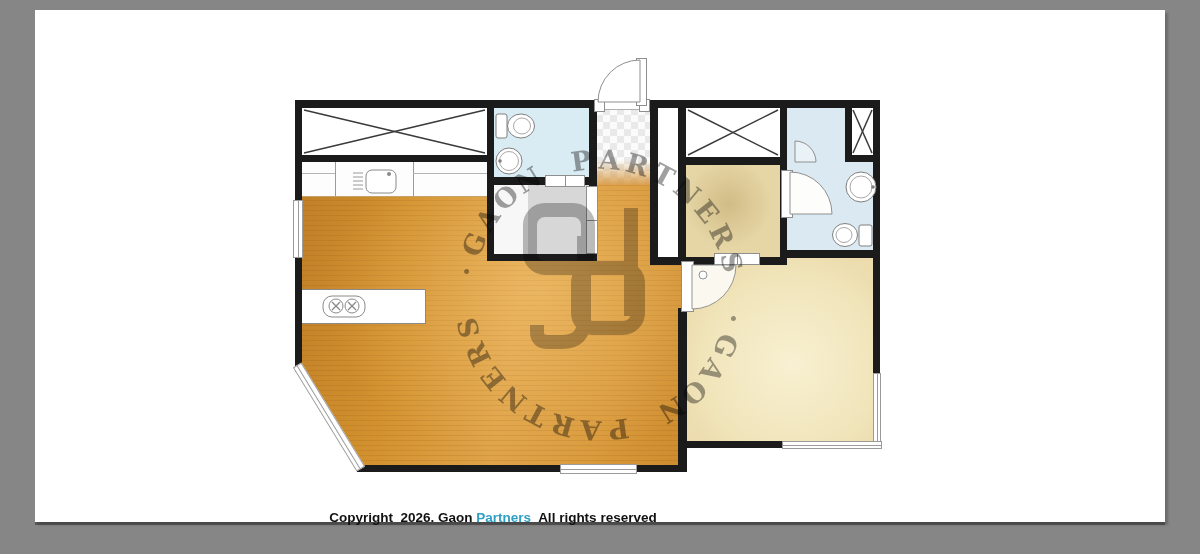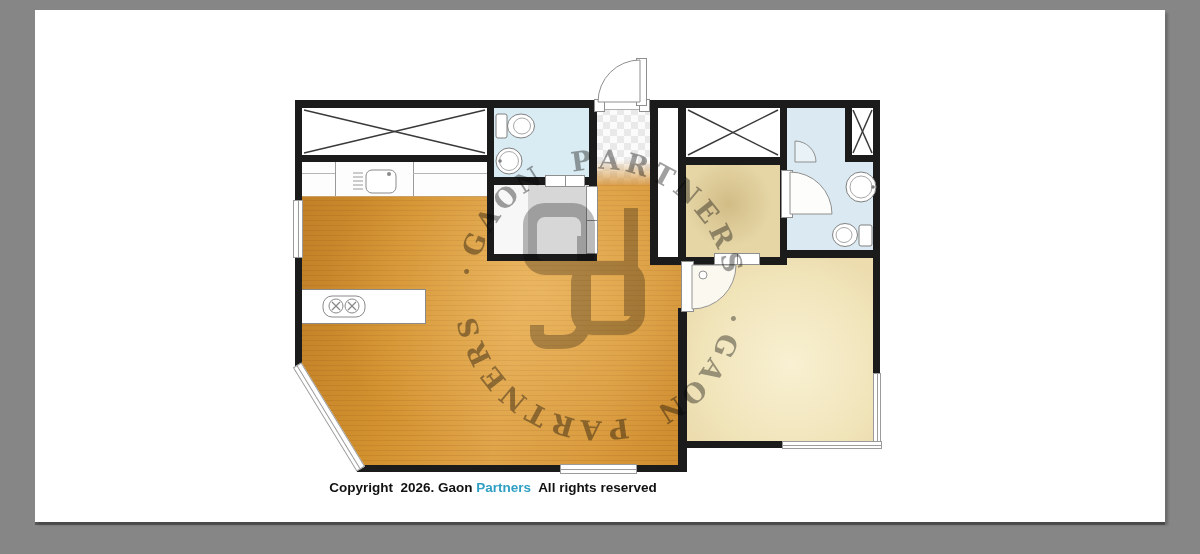--- a/index.html
+++ b/index.html
@@ -56,21 +56,21 @@
   #leaf-bed{left:681px;top:261px;width:11px;height:49px;}
   #post-entry-l{left:594px;top:99px;width:9px;height:11px;}
   #post-entry-r{left:639px;top:99px;width:9px;height:11px;}
   #gap-entry{position:absolute;left:598px;top:100px;width:47px;height:8px;background:#fff;border-top:1px solid #b0b0b0;border-bottom:1px solid #b0b0b0;z-index:4;}
   #fixtures{left:0;top:0;width:1200px;height:554px;z-index:6;pointer-events:none;}
   
   #watermark{left:0;top:0;width:1200px;height:554px;z-index:7;pointer-events:none;mix-blend-mode:multiply;}
   .ringchar{position:absolute;left:600px;top:295px;transform-origin:0 0;font-family:"DejaVu Serif","Liberation Serif",serif;font-weight:700;font-size:27px;color:rgba(96,96,96,.60);}
   #monogram{position:absolute;left:512px;top:194px;opacity:.52;}
   
-  #footer{left:35px;top:480px;width:916px;text-align:center;z-index:8;font-weight:700;font-size:13.5px;letter-spacing:0px;color:#111;white-space:pre;}
+  #footer{left:35px;top:510px;width:916px;text-align:center;z-index:8;font-weight:700;font-size:13.5px;letter-spacing:0px;color:#111;white-space:pre;}
 </style>
 </head>
 <body>
 
 <div id="root">
   <div id="canvas" class="abs"></div>
 
   <div class="abs">
 
     <div id="f-wood" class="floor"></div>

